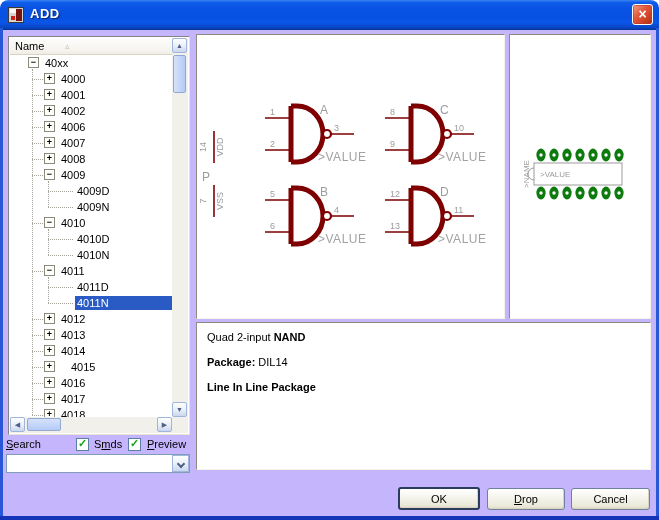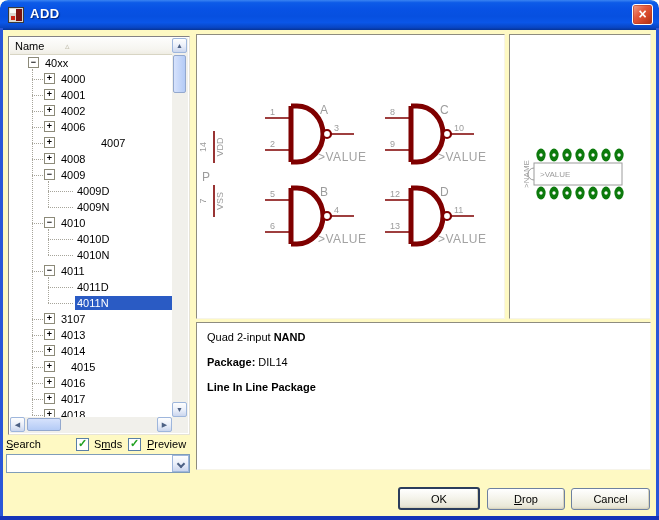--- a/index.html
+++ b/index.html
@@ -1,17 +1,17 @@
 <!DOCTYPE html>
 <html><head>
 <meta charset="utf-8">
 <style>
 * { box-sizing: border-box; margin: 0; padding: 0; }
 html,body { background:#fff; font-family:"Liberation Sans",sans-serif; }
-.dialog { position:relative; width:659px; height:520px; background:#fef9c3;
+.dialog { position:relative; width:659px; height:520px; background:#c4b5fd;
   border-radius:8px 8px 0 0; overflow:hidden; }
 .edge { position:absolute; background:#2A57D8; }
 .edge-l { left:0; top:28px; bottom:0; width:3px; }
 .edge-r { right:0; top:28px; bottom:0; width:3px; }
 .edge-b { left:0; right:0; bottom:0; height:4px; background:#1534B8; }
 
 
 .titlebar { position:absolute; left:0; top:0; width:659px; height:30px;
   background:linear-gradient(180deg,#3A84F2 0%,#0D5BE8 9%,#0852E4 30%,#0750E0 55%,#0A56E8 75%,#0845C2 92%,#063397 100%);
   border-radius:8px 8px 0 0; }
@@ -150,21 +150,21 @@
           <span class="lbl" style="left: 49px;">4002</span>
         </div>
         <div class="trow" style="top: 64px;">
           <span class="stub" style="left: 22px; width: 11px;"></span>
           <span class="exp" style="left: 34px;">+</span>
           <span class="lbl" style="left: 49px;">4006</span>
         </div>
         <div class="trow" style="top: 80px;">
           <span class="stub" style="left: 22px; width: 11px;"></span>
           <span class="exp" style="left: 34px;">+</span>
-          <span class="lbl" style="left: 49px; margin-left: 40px;">4007</span>
+          <span class="lbl" style="left: 49px;">4007</span>
         </div>
         <div class="trow" style="top: 96px;">
           <span class="stub" style="left: 22px; width: 11px;"></span>
           <span class="exp" style="left: 34px;">+</span>
           <span class="lbl" style="left: 49px;">4008</span>
         </div>
         <div class="trow" style="top: 112px;">
           <span class="stub" style="left: 22px; width: 11px;"></span>
           <span class="exp" style="left: 34px;">−</span>
           <span class="lbl" style="left: 49px;">4009</span>
@@ -199,21 +199,21 @@
           <span class="stub" style="left: 38px; width: 25px;"></span>
           <span class="lbl" style="left: 65px;">4011D</span>
         </div>
         <div class="trow sel" style="top: 240px;">
           <span class="stub" style="left: 38px; width: 25px;"></span>
           <span class="lbl" style="left: 65px;">4011N</span>
         </div>
         <div class="trow" style="top: 256px;">
           <span class="stub" style="left: 22px; width: 11px;"></span>
           <span class="exp" style="left: 34px;">+</span>
-          <span class="lbl" style="left: 49px;">3107</span>
+          <span class="lbl" style="left: 49px;">4012</span>
         </div>
         <div class="trow" style="top: 272px;">
           <span class="stub" style="left: 22px; width: 11px;"></span>
           <span class="exp" style="left: 34px;">+</span>
           <span class="lbl" style="left: 49px;">4013</span>
         </div>
         <div class="trow" style="top: 288px;">
           <span class="stub" style="left: 22px; width: 11px;"></span>
           <span class="exp" style="left: 34px;">+</span>
           <span class="lbl" style="left: 49px;">4014</span>

